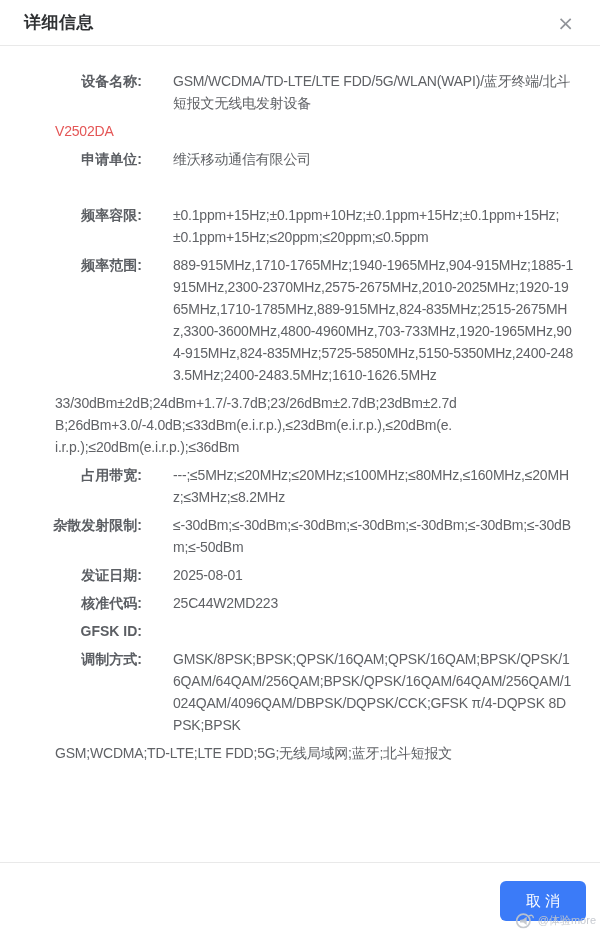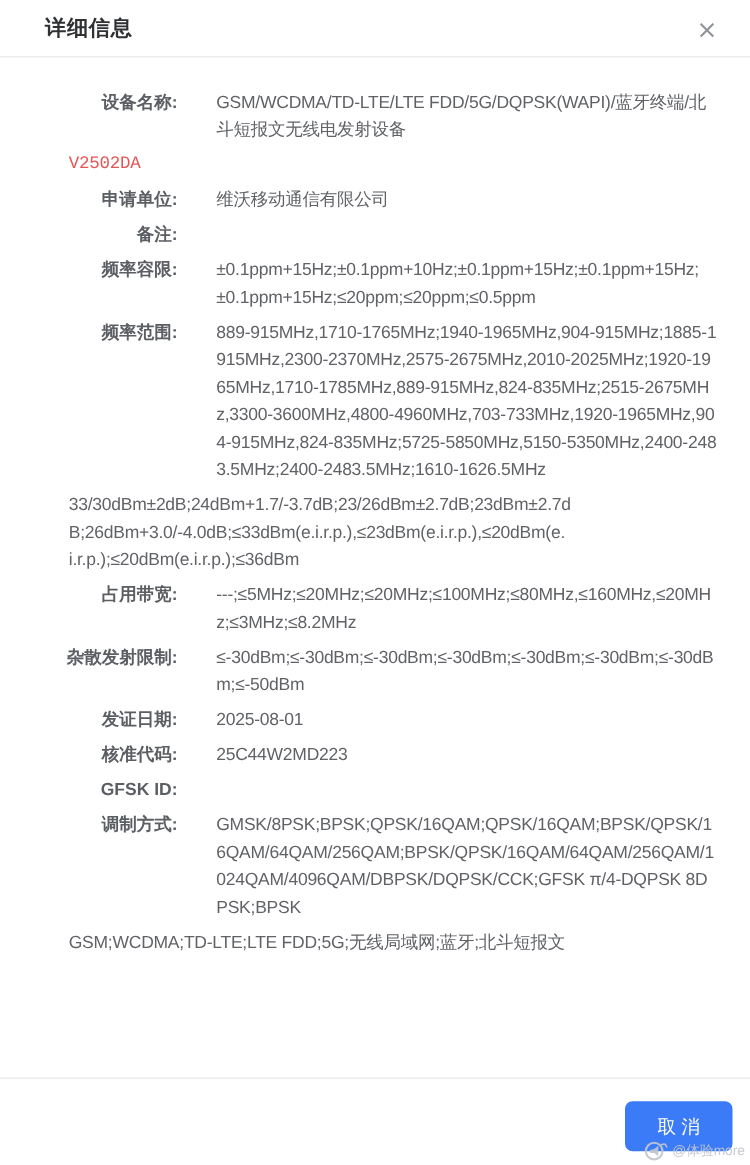--- a/index.html
+++ b/index.html
@@ -21,21 +21,21 @@
   }
   .dialog{
     width:600px;height:932px;
     display:flex;flex-direction:column;
     background:#fff;
   }
   
   .dlg-header{
     flex:0 0 46px;
     display:flex;align-items:center;justify-content:space-between;
-    padding:0 22px 0 36px;
+    padding:0 22px 0 24px;
     border-bottom:1px solid var(--divider);
   }
   .dlg-title{
     font-size:17px;font-weight:700;color:var(--title);
     letter-spacing:.5px;
   }
   .dlg-close{
     font-size:20px;color:var(--close);
     line-height:1;cursor:pointer;background:none;border:none;
     font-family:"DejaVu Sans",sans-serif;
@@ -62,21 +62,21 @@
   }
   .val{
     flex:0 0 402px;
     width:402px;
     margin-left:31px;
     color:var(--text);
     word-break:break-all;
     letter-spacing:-0.2px;
     min-height:22px;
   }
-  .val.red{color:var(--danger);font-family:Liberation Mono, monospace;}
+  .val.red{color:var(--danger);}
   
   .dlg-footer{
     flex:0 0 70px;
     border-top:1px solid var(--divider);
     position:relative;
     padding-left:12px;
   }
   .btn-cancel{
     position:absolute;
     top:18px;right:14px;
@@ -109,34 +109,33 @@
   <div class="dlg-header">
     <div class="dlg-title">详细信息</div>
     <button class="dlg-close">×</button>
   </div>
 
   <div class="dlg-body">
 
 
     <div class="row">
       <div class="lbl">设备名称:</div>
-      <div class="val">GSM/WCDMA/TD-LTE/LTE FDD/5G/DQPSK(WAPI)/蓝牙终端/北斗短报文无线电发射设备</div>
+      <div class="val">GSM/WCDMA/TD-LTE/LTE FDD/5G/WLAN(WAPI)/蓝牙终端/北斗短报文无线电发射设备</div>
     </div>
 
     <div class="row">
       <div class="val red">V2502DA</div>
     </div>
 
     <div class="row">
       <div class="lbl">申请单位:</div>
       <div class="val">维沃移动通信有限公司</div>
     </div>
 
     <div class="row">
-      <div class="lbl">备注:</div>
       <div class="val"></div>
     </div>
 
 
     <div class="row">
       <div class="lbl">频率容限:</div>
       <div class="val">±0.1ppm+15Hz;±0.1ppm+10Hz;±0.1ppm+15Hz;±0.1ppm+15Hz;±0.1ppm+15Hz;≤20ppm;≤20ppm;≤0.5ppm</div>
     </div>
 
     <div class="row">

